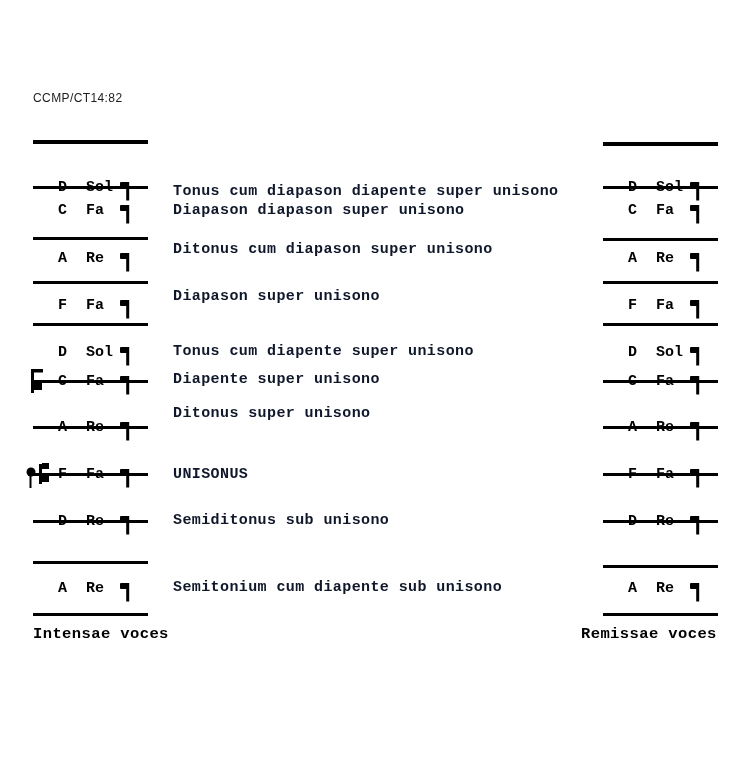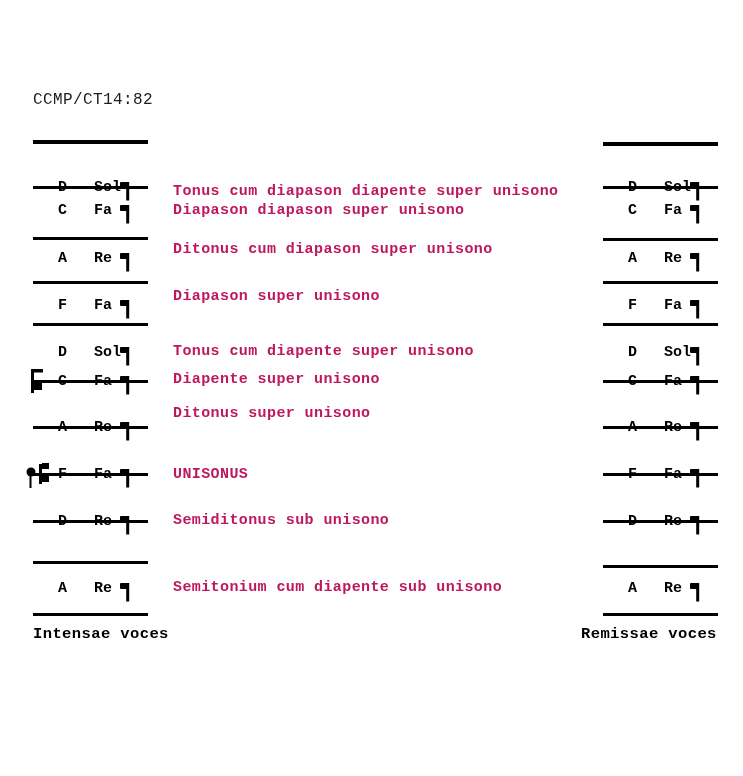--- a/index.html
+++ b/index.html
@@ -4,42 +4,42 @@
 <style>
   html,body{margin:0;padding:0;}
   body{
     width:743px;height:776px;background:#ffffff;position:relative;
     font-family:"Liberation Mono","DejaVu Sans Mono",monospace;
     overflow:hidden;color:#000;
   }
   .sheet{position:absolute;inset:0;background:#fff;}
   .catalog{
     position:absolute;left:33px;top:91px;
-    font-family:Liberation Mono, monospace;
-    font-size:16px;letter-spacing:.4px;color:#1c1c1c;
+    font-family:Liberation Sans, sans-serif;
+    font-size:12px;letter-spacing:.4px;color:#1c1c1c;
   }
   .staff-col{position:absolute;top:0;width:115px;height:776px;}
   .col-left{left:33px;}
   .col-right{left:603px;}
   .sep{position:absolute;left:0;width:115px;height:3px;background:#000;}
   .sep.thick{height:4px;}
   .note-row{position:absolute;left:0;width:115px;height:24px;}
   .strike{position:absolute;left:0;top:10px;width:115px;height:3px;background:#000;}
   .note-letter,.note-syllable{
     position:absolute;top:0;line-height:24px;font-weight:700;font-size:15px;color:#000;
   }
   .note-letter{left:25px;}
-  .note-syllable{left:53px;margin-left:8px;}
+  .note-syllable{left:53px;}
   .rest{position:absolute;left:87px;top:6px;}
   .clef{position:absolute;}
   .clef-c{left:-3px;top:-1px;}
   .clef-f{left:-7px;top:-3px;}
   .interval-label{
     position:absolute;left:173px;font-weight:700;font-size:15px;line-height:24px;
-    letter-spacing:.4px;white-space:pre;color:#be185d;
+    letter-spacing:.4px;white-space:pre;color:#0f172a;
   }
   .footer-label{
     position:absolute;top:624px;font-weight:700;font-size:15.5px;line-height:20px;
     letter-spacing:.4px;color:#000;
   }
   .footer-left{left:33px;}
   .footer-right{left:581px;}
 </style>
 </head>
 <body>

